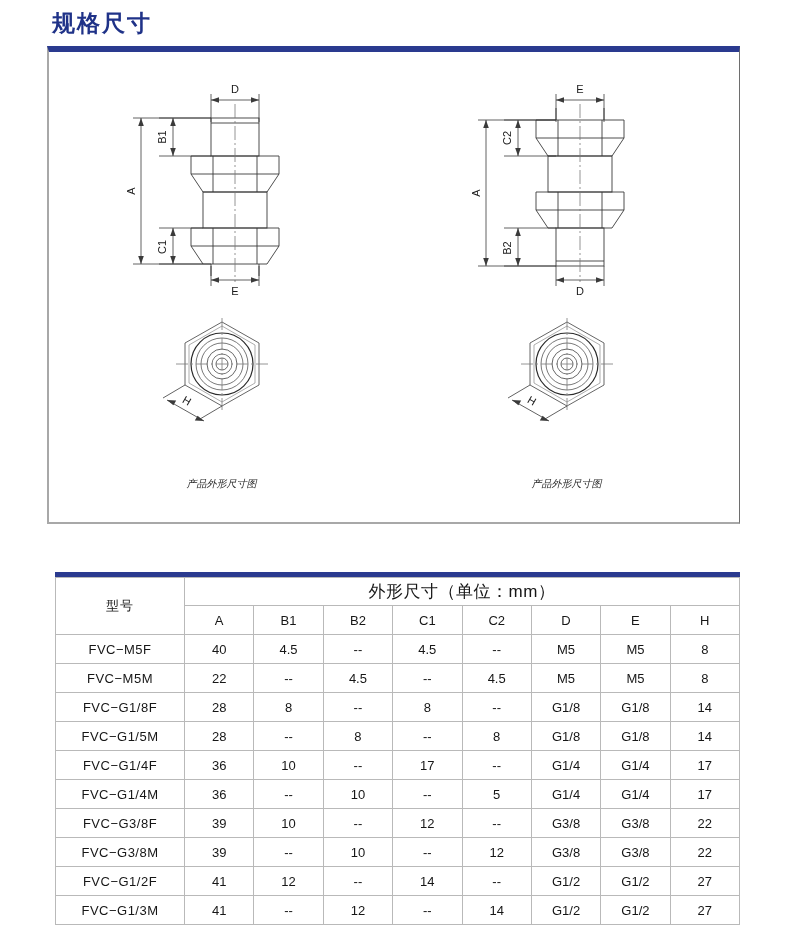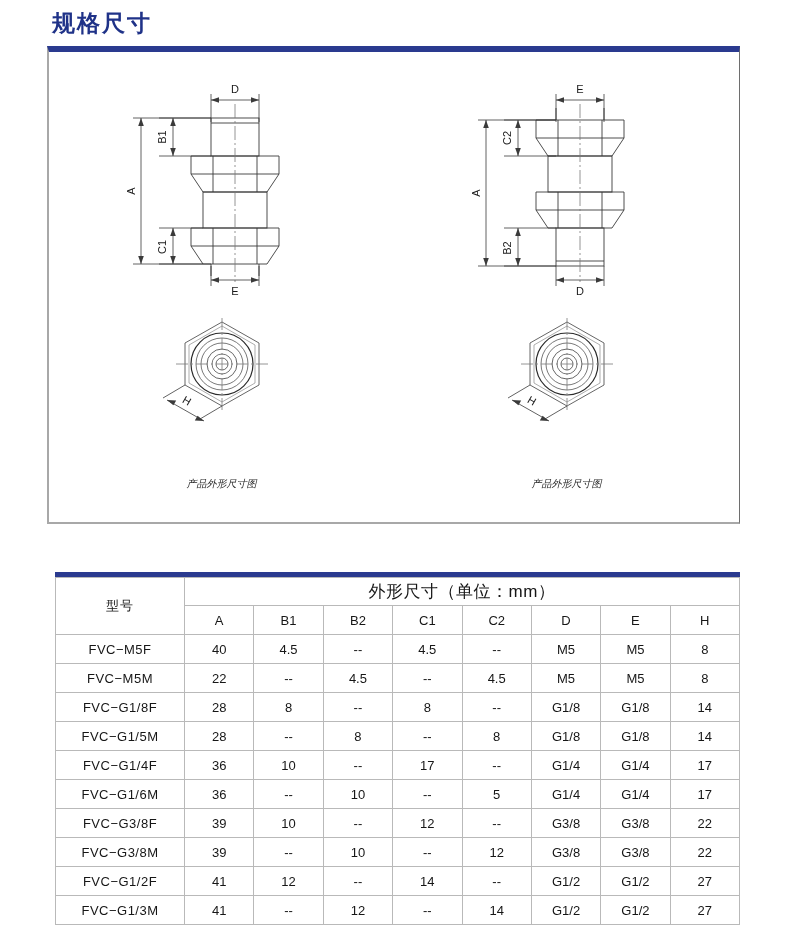--- a/index.html
+++ b/index.html
@@ -419,21 +419,21 @@
           <td class="val">36</td>
           <td class="val">10</td>
           <td class="val">--</td>
           <td class="val">17</td>
           <td class="val">--</td>
           <td class="val">G1/4</td>
           <td class="val">G1/4</td>
           <td class="val">17</td>
         </tr>
         <tr>
-          <td class="model-cell">FVC−G1/6M</td>
+          <td class="model-cell">FVC−G1/4M</td>
           <td class="val">36</td>
           <td class="val">--</td>
           <td class="val">10</td>
           <td class="val">--</td>
           <td class="val">5</td>
           <td class="val">G1/4</td>
           <td class="val">G1/4</td>
           <td class="val">17</td>
         </tr>
         <tr>

